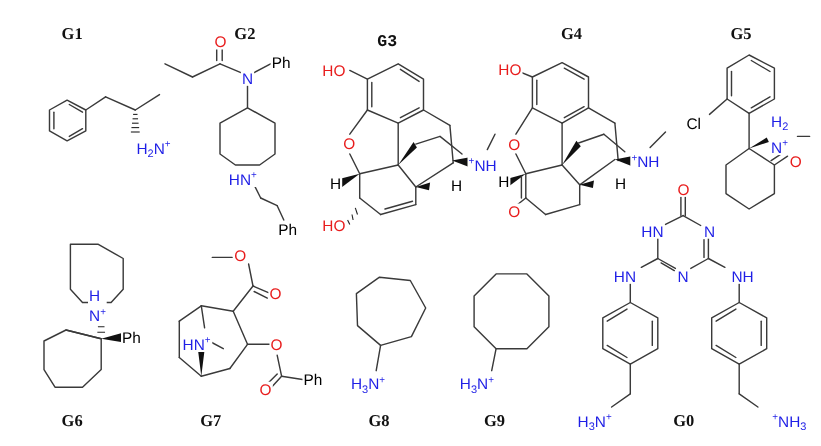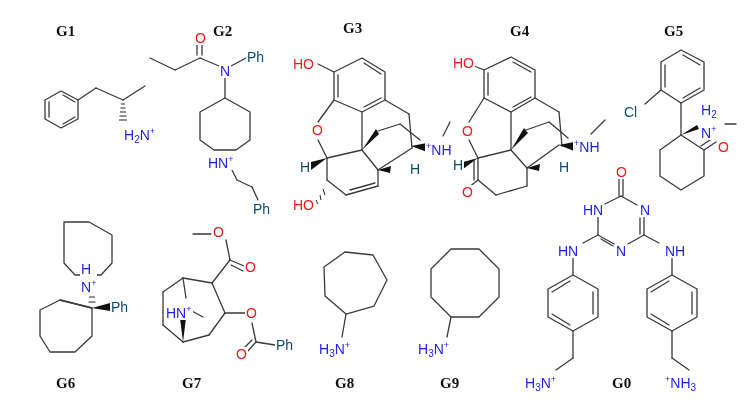--- a/index.html
+++ b/index.html
@@ -5,21 +5,21 @@
     html, body { margin: 0; padding: 0; background: #ffffff; }
     body { width: 746px; height: 405px; overflow: hidden; position: relative; font-family: "Liberation Sans", sans-serif; }
     #canvas { position: absolute; left: 0; top: 0; width: 746px; height: 405px; }
     .bond { stroke: #3a3a3a; stroke-width: 1.3; fill: none; stroke-linecap: round; stroke-linejoin: round; }
     .wedge { fill: #111111; stroke: none; }
     .hash { stroke: #222; stroke-width: 1; }
     .lbl { position: absolute; font-family: "Liberation Serif", serif; font-weight: bold; font-size: 15px; color: #111; white-space: nowrap; }
     .atom { position: absolute; font-family: "Liberation Sans", sans-serif; font-size: 14px; line-height: 14px; white-space: nowrap; background: #fff; padding: 0 1px; }
     .N { color: #1f1fe6; }
     .O { color: #e81c1c; }
-    .C { color: #0c4a6e; }
+    .C { color: #000000; }
     .sub { font-size: 10px; vertical-align: -3px; }
     .sup { font-size: 9px; vertical-align: 6px; }
   </style>
 </head>
 <body>
 
 <svg id="canvas" viewBox="0 0 746 405" xmlns="http://www.w3.org/2000/svg">
 
   <g>
     <polygon class="bond" points="45,100 61,91 78,100 78,119 61,128 45,119"></polygon>
@@ -194,21 +194,21 @@
     <line class="bond" x1="692" y1="292" x2="692" y2="314"></line>
     <line class="bond" x1="651" y1="292" x2="669" y2="281"></line>
     <line class="bond" x1="651" y1="314" x2="669" y2="325"></line>
     <line class="bond" x1="672" y1="331" x2="672" y2="358"></line>
     <line class="bond" x1="672" y1="358" x2="689" y2="370"></line>
   </g>
 </svg>
 
 <div class="lbl" style="left:44px;top:23px;margin-left:12px;">G1</div>
 <div class="lbl" style="left:213px;top:23px;">G2</div>
-<div class="lbl" style="left:343px;top:20px;">G3</div>
+<div class="lbl" style="left:343px;top:30px;font-family:Liberation Mono, monospace;">G3</div>
 <div class="lbl" style="left:510px;top:23px;">G4</div>
 <div class="lbl" style="left:664px;top:23px;">G5</div>
 <div class="lbl" style="left:56px;top:375px;">G6</div>
 <div class="lbl" style="left:182px;top:375px;">G7</div>
 <div class="lbl" style="left:335px;top:375px;">G8</div>
 <div class="lbl" style="left:440px;top:375px;text-align:center;">G9</div>
 <div class="lbl" style="left:612px;top:375px;">G0</div>
 
 <div class="atom N" style="left:101px;top:124px;margin-left:22px;"><span>H</span><span class="sub">2</span><span>N</span><span class="sup">+</span></div>
 
@@ -250,13 +250,13 @@
 
 <div class="atom N" style="left:417px;top:338px;"><span>H</span><span class="sub">3</span><span>N</span><span class="sup">+</span></div>
 
 <div class="atom O" style="left:615px;top:165px;">O</div>
 <div class="atom N" style="left:582px;top:203px;">HN</div>
 <div class="atom N" style="left:639px;top:203px;">N</div>
 <div class="atom N" style="left:557px;top:244px;">HN</div>
 <div class="atom N" style="left:615px;top:244px;">N</div>
 <div class="atom N" style="left:664px;top:244px;">NH</div>
 <div class="atom N" style="left:524px;top:372px;"><span>H</span><span class="sub">3</span><span>N</span><span class="sup">+</span></div>
-<div class="atom N" style="left:664px;top:372px;text-align:right;"><span class="sup">+</span><span>N</span><span>H</span><span class="sub">3</span></div>
+<div class="atom N" style="left:701px;top:372px;text-align:right;"><span class="sup">+</span><span>N</span><span>H</span><span class="sub">3</span></div>
 
 </body></html>

